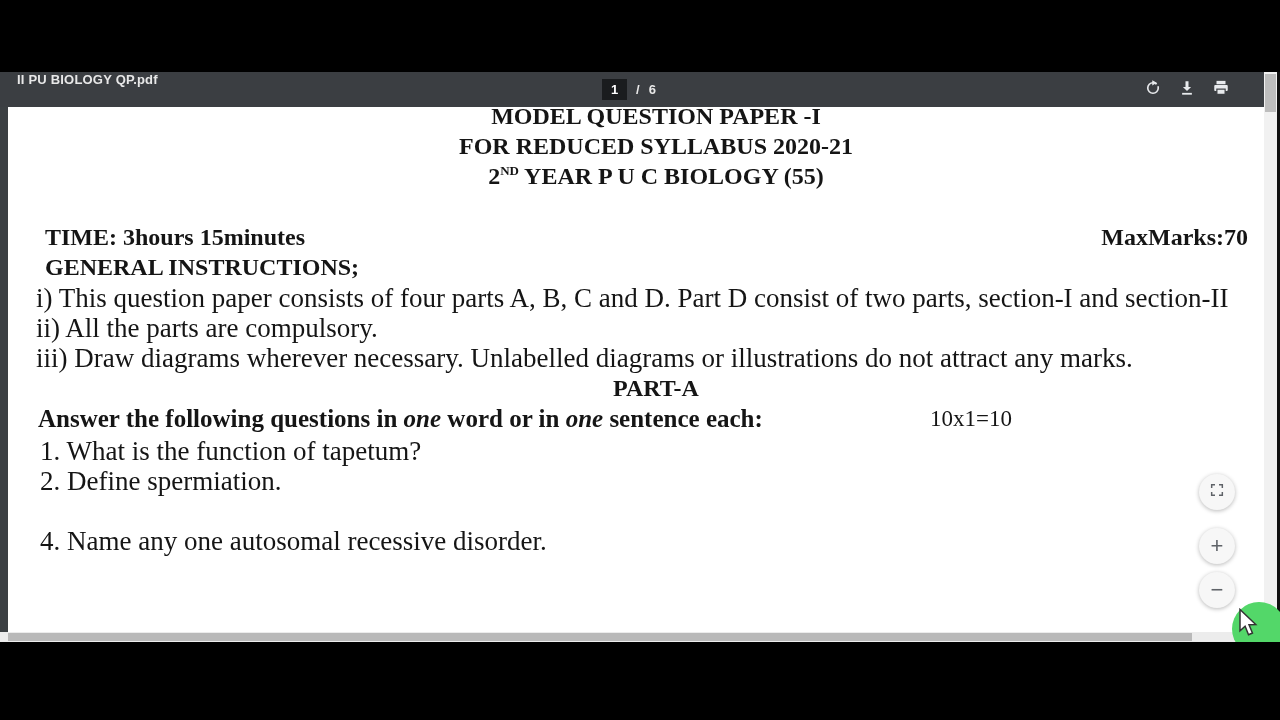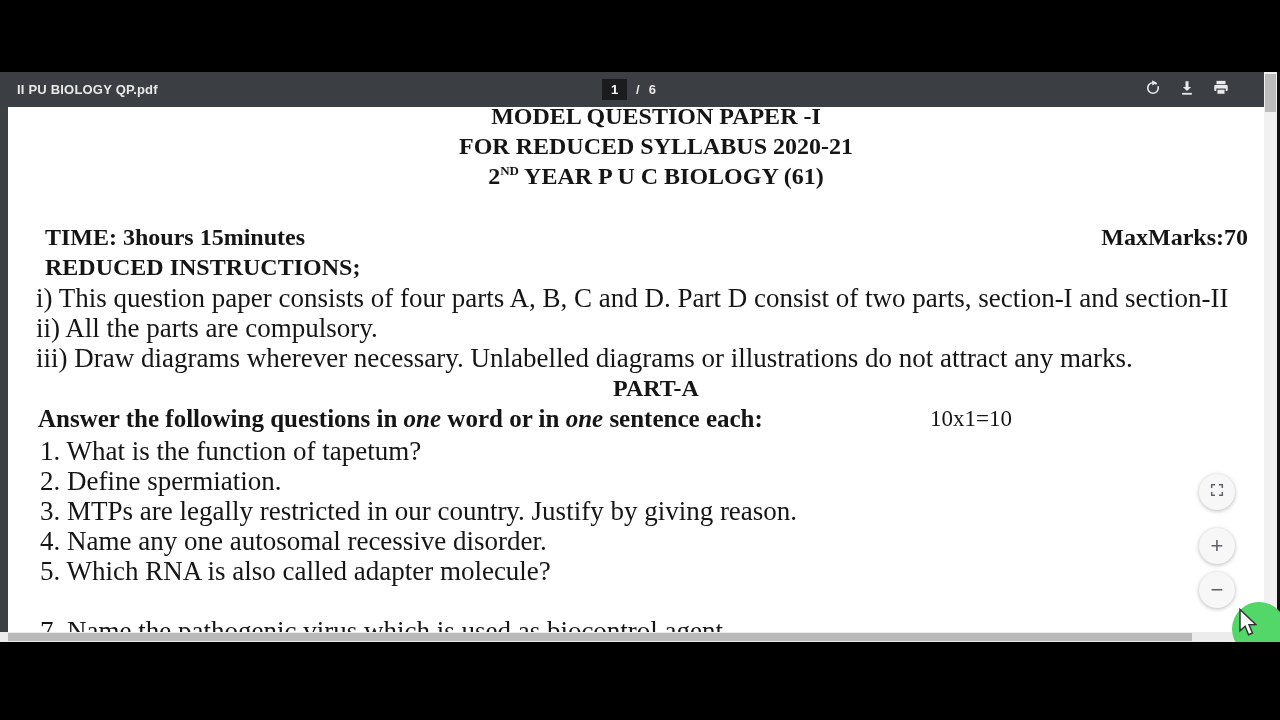--- a/index.html
+++ b/index.html
@@ -5,21 +5,21 @@
   html,body{margin:0;padding:0;background:#000;}
   .screen{position:relative;width:1280px;height:720px;background:#000;overflow:hidden;
           font-family:"Liberation Sans",sans-serif;}
 
   
   .bar-top{position:absolute;left:0;top:0;width:1280px;height:72px;background:#000;z-index:20;}
   .bar-bottom{position:absolute;left:0;top:642px;width:1280px;height:78px;background:#000;z-index:20;}
 
   
   .toolbar{position:absolute;left:0;top:72px;width:1264px;height:35px;background:#3b3e42;
-           z-index:15;display:flex;align-items:center;}
+           z-index:15;display:flex;align-items:flex-start;}
   .toolbar .filename{color:#e8e8e8;font-size:13px;font-weight:700;padding-left:17px;letter-spacing:.2px;}
   .page-indicator{position:absolute;left:602px;top:0;height:35px;display:flex;align-items:center;}
   .page-box{width:25px;height:21px;background:#1a1c1e;color:#fff;font-size:13px;font-weight:700;
             border:none;text-align:center;line-height:21px;}
   .page-divider,.page-total{color:#e8e8e8;font-size:13px;font-weight:700;margin-left:9px;}
   .tb-icons{position:absolute;left:1142px;top:0;height:35px;display:flex;align-items:center;gap:12px;}
   .tb-btn{width:22px;height:22px;display:flex;align-items:center;justify-content:center;cursor:pointer;}
 
   
   .viewport{position:absolute;left:0;top:107px;width:1264px;height:535px;background:#fff;
@@ -99,44 +99,41 @@
       </div>
     </div>
   </div>
 
   <div class="viewport">
     <div class="gutter-left"></div>
     <div class="doc">
 
       <div class="line center-line t-bold" style="top:-6px">MODEL QUESTION PAPER -I</div>
       <div class="line center-line t-bold" style="top:24px">FOR REDUCED SYLLABUS 2020-21</div>
-      <div class="line center-line t-bold" style="top:54px"><span>2</span><span class="sup-nd">ND</span><span> YEAR P U C BIOLOGY (61)</span></div>
+      <div class="line center-line t-bold" style="top:54px"><span>2</span><span class="sup-nd">ND</span><span> YEAR P U C BIOLOGY (55)</span></div>
 
       <div class="line time-row t-bold" style="top:115px">
         <span>TIME: 3hours 15minutes</span>
         <span>MaxMarks:70</span>
       </div>
 
-      <div class="line t-bold" style="top:145px;left:45px">REDUCED INSTRUCTIONS;</div>
+      <div class="line t-bold" style="top:145px;left:45px">GENERAL INSTRUCTIONS;</div>
 
       <div class="line body-txt" style="top:176px;left:36px">i) This question paper consists of four parts A, B, C and D. Part D consist of two parts, section-I and section-II</div>
       <div class="line body-txt" style="top:206px;left:36px">ii) All the parts are compulsory.</div>
       <div class="line body-txt" style="top:236px;left:36px">iii) Draw diagrams wherever necessary. Unlabelled diagrams or illustrations do not attract any marks.</div>
 
       <div class="line center-line t-bold" style="top:266px">PART-A</div>
 
       <div class="line" style="top:297px;left:38px;font-size:25px;font-weight:700"><span>Answer the following questions in </span><span class="ital">one</span><span> word or in </span><span class="ital">one</span><span> sentence each:</span></div>
       <div class="line" style="top:297px;left:930px;font-size:23px;font-weight:400">10x1=10</div>
 
       <div class="line body-txt" style="top:329px;left:40px">1. What is the function of tapetum?</div>
       <div class="line body-txt" style="top:359px;left:40px">2. Define spermiation.</div>
-      <div class="line body-txt" style="top:389px;left:40px">3. MTPs are legally restricted in our country. Justify by giving reason.</div>
       <div class="line body-txt" style="top:419px;left:40px">4. Name any one autosomal recessive disorder.</div>
-      <div class="line body-txt" style="top:449px;left:40px">5. Which RNA is also called adapter molecule?</div>
-      <div class="line body-txt" style="top:509px;left:40px">7. Name the pathogenic virus which is used as biocontrol agent</div>
     </div>
   </div>
 
   <div class="vscroll">
     <div class="vthumb"></div>
   </div>
   <div class="edge-strip"></div>
   <div class="hscroll">
     <div class="hthumb"></div>
   </div>

